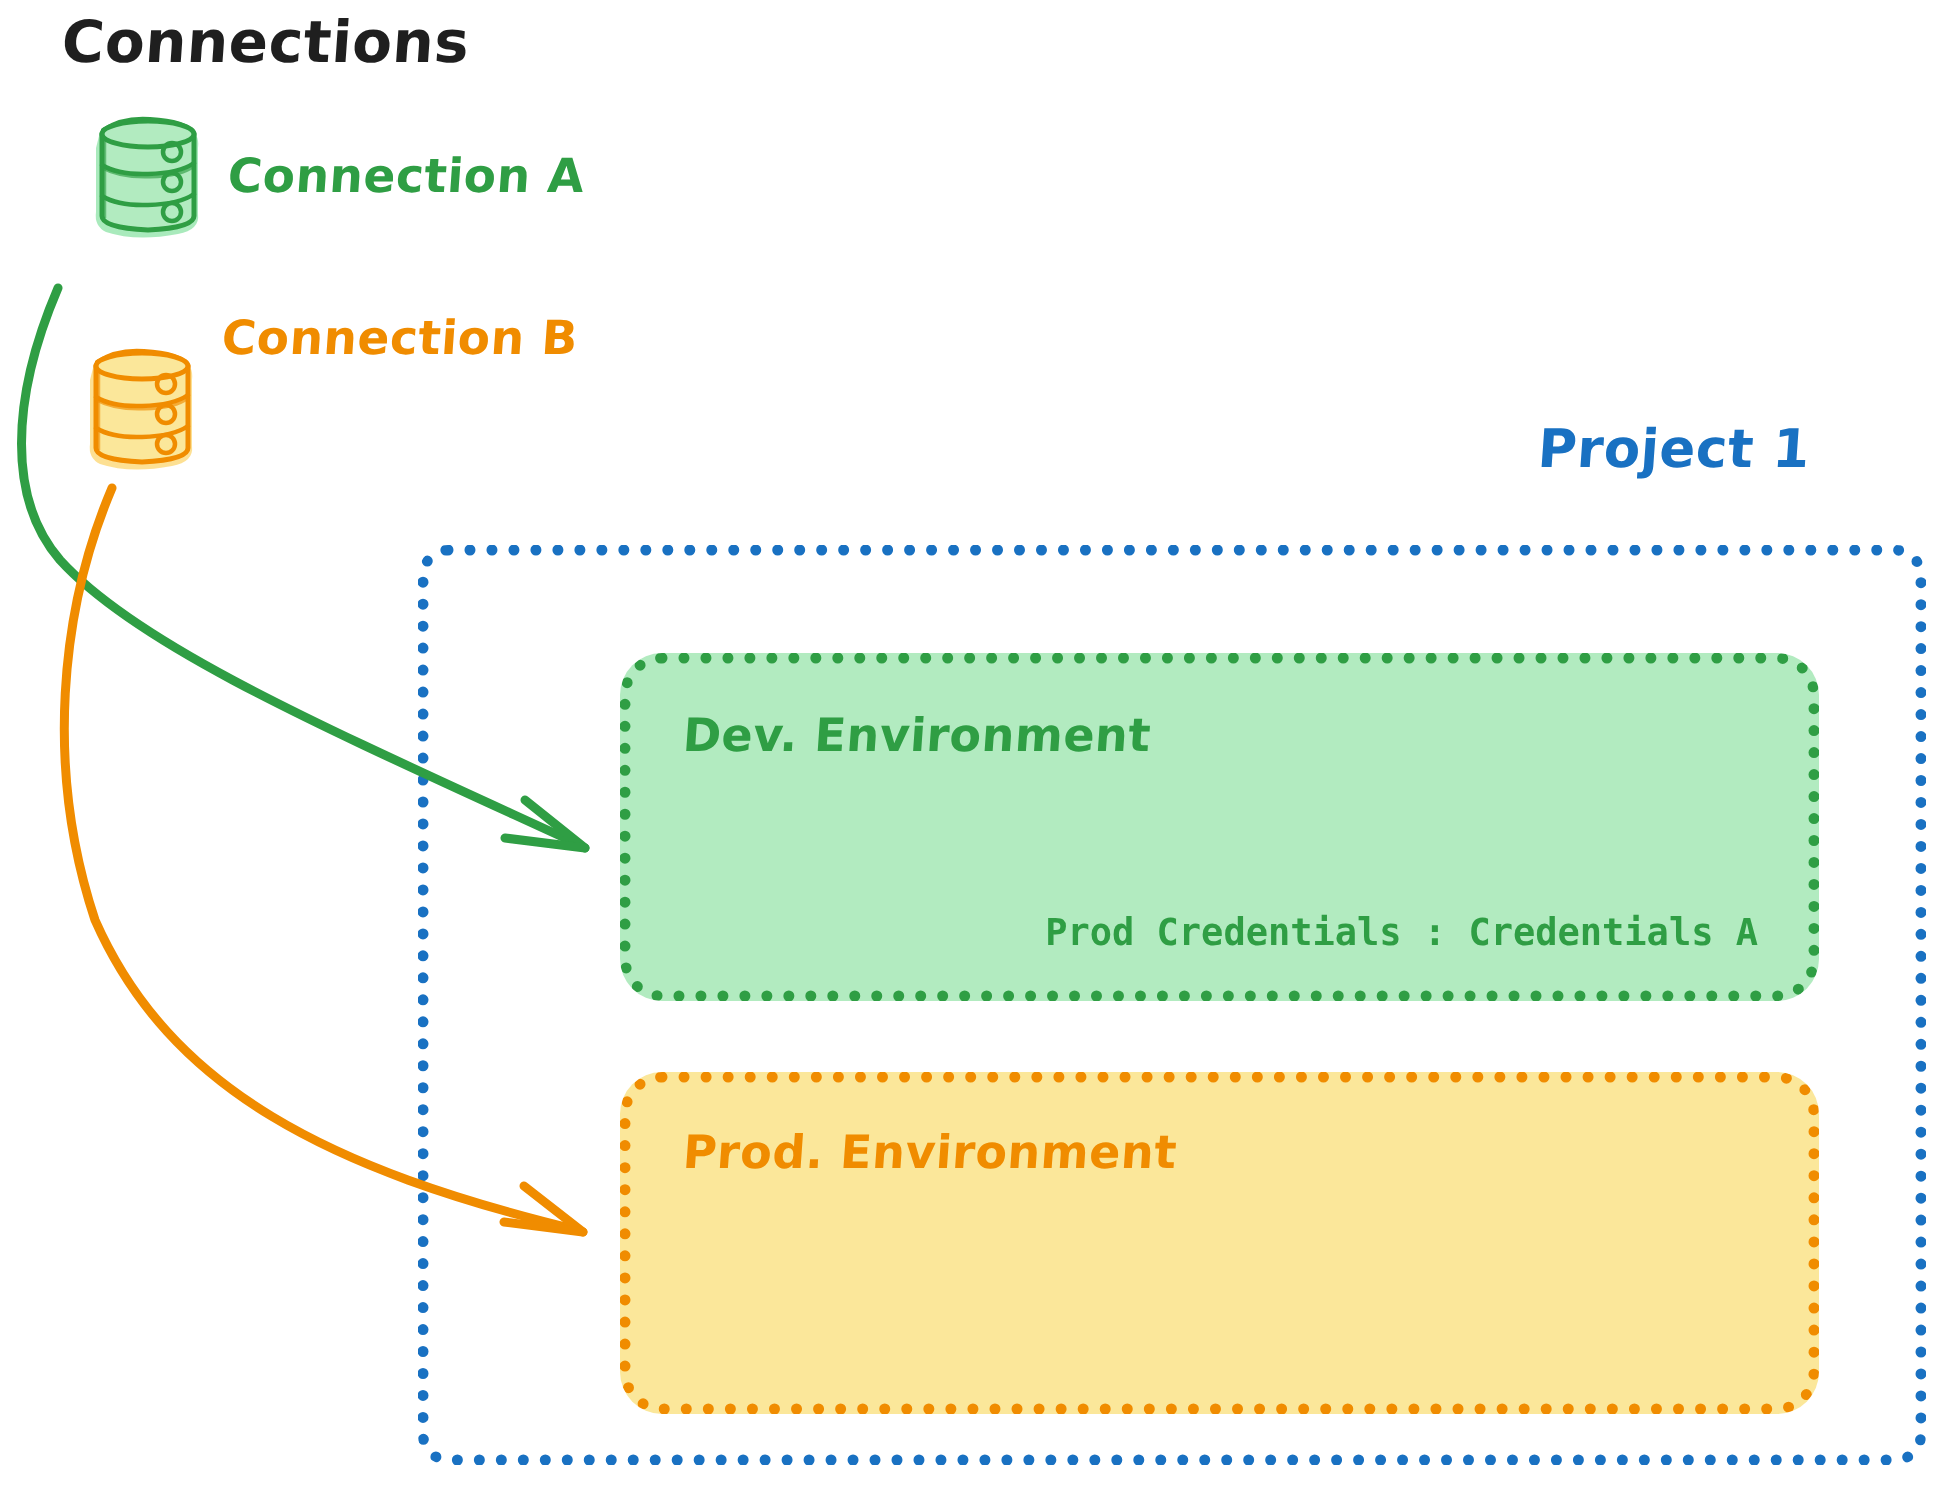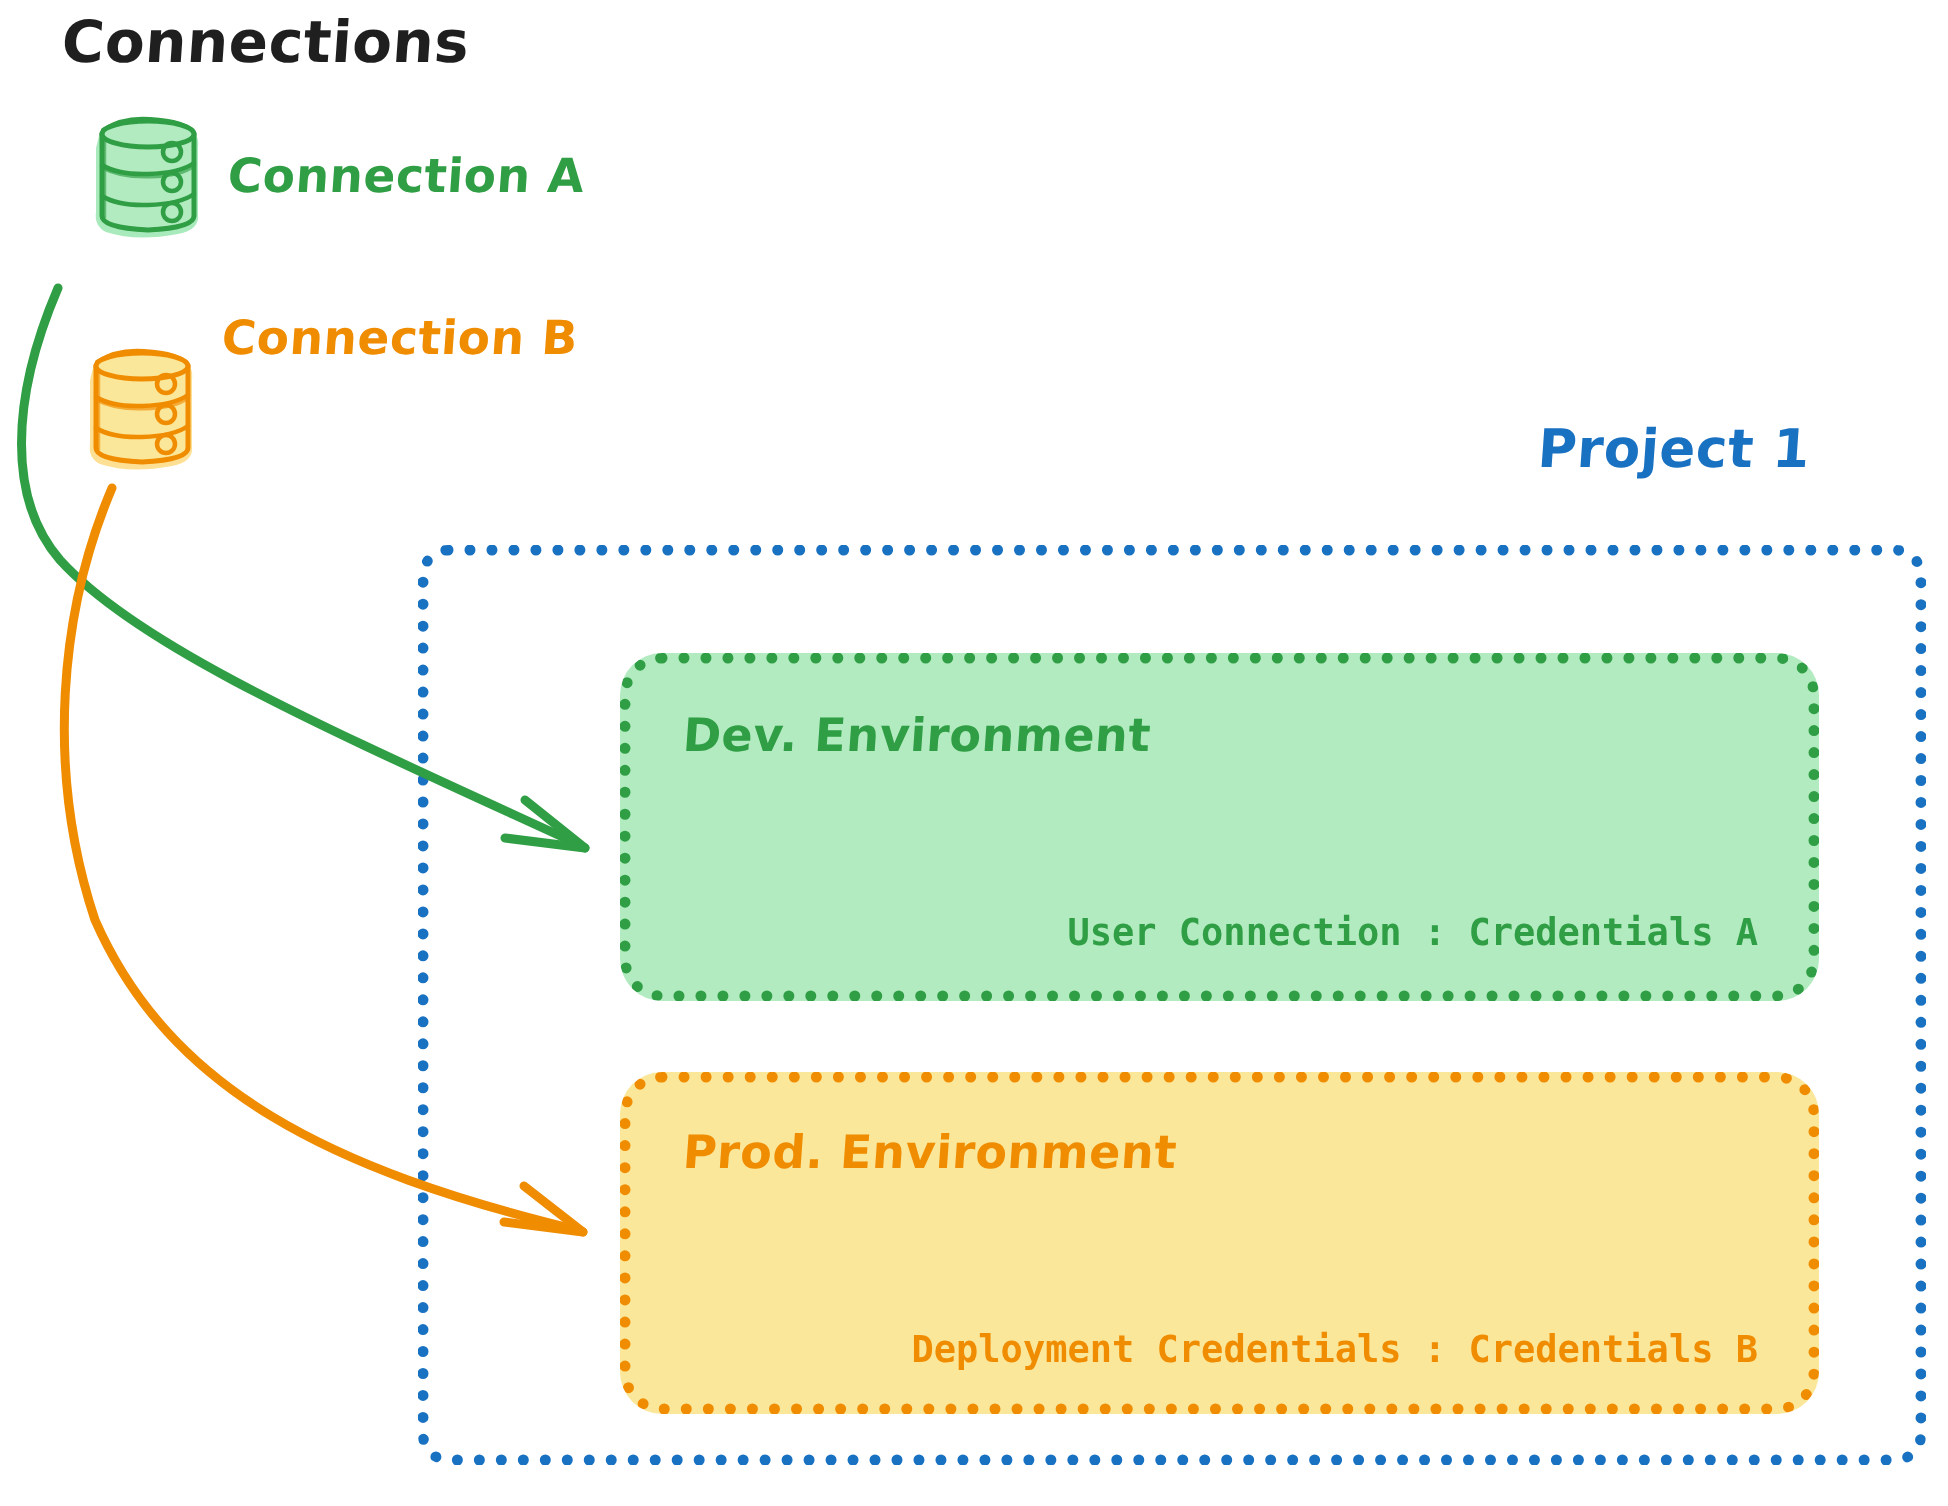--- a/index.html
+++ b/index.html
@@ -164,26 +164,25 @@
   </svg>
 
   <div id="conn-b-label" class="conn-label hand">Connection B</div>
 
   <div id="project-label" class="hand">Project 1</div>
 
   <div id="project-box"></div>
 
   <div id="dev-box" class="env-box">
     <div id="dev-title" class="env-title hand">Dev. Environment</div>
-    <div id="dev-creds" class="env-creds mono">User Connection : Credentials A</div>
+    <div id="dev-creds" class="env-creds mono">Prod Credentials : Credentials A</div>
   </div>
 
   <div id="prod-box" class="env-box">
     <div id="prod-title" class="env-title hand">Prod. Environment</div>
-    <div id="prod-creds" class="env-creds mono">Deployment Credentials : Credentials B</div>
   </div>
 
   <svg id="arrows" viewBox="0 0 1948 1506">
 
     <g>
       <path d="M58 288 C 10 400, 8 500, 60 560 C 140 648, 330 730, 580 845" fill="none" stroke="#2f9e44" stroke-width="9" stroke-linecap="round"></path>
       <path d="M525 800 L 585 848" fill="none" stroke="#2f9e44" stroke-width="9" stroke-linecap="round"></path>
       <path d="M505 838 L 585 848" fill="none" stroke="#2f9e44" stroke-width="9" stroke-linecap="round"></path>
     </g>
 

